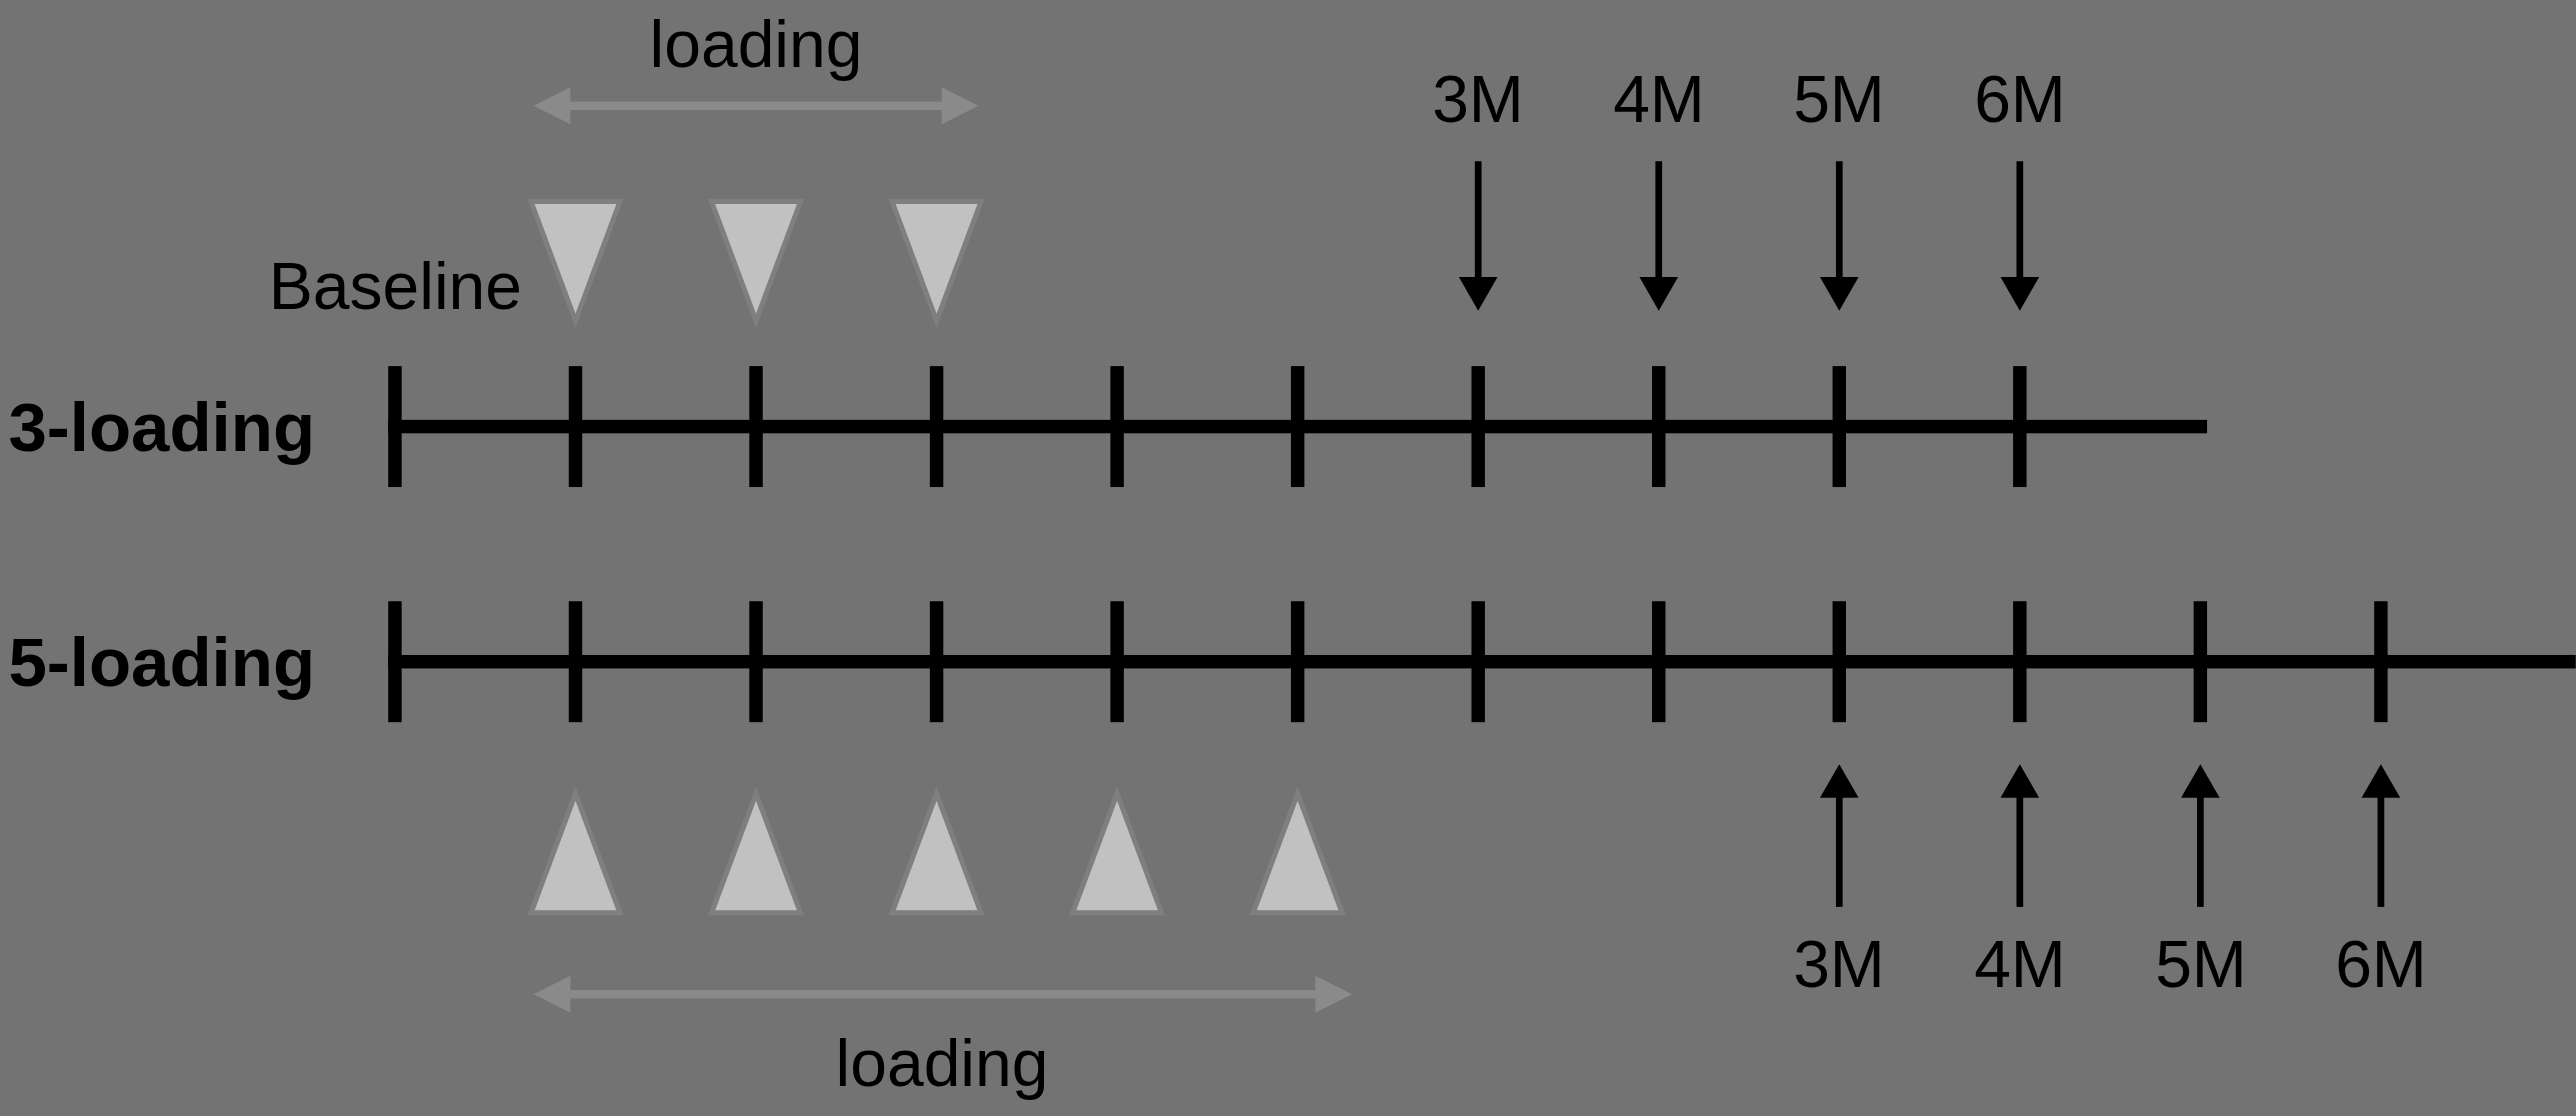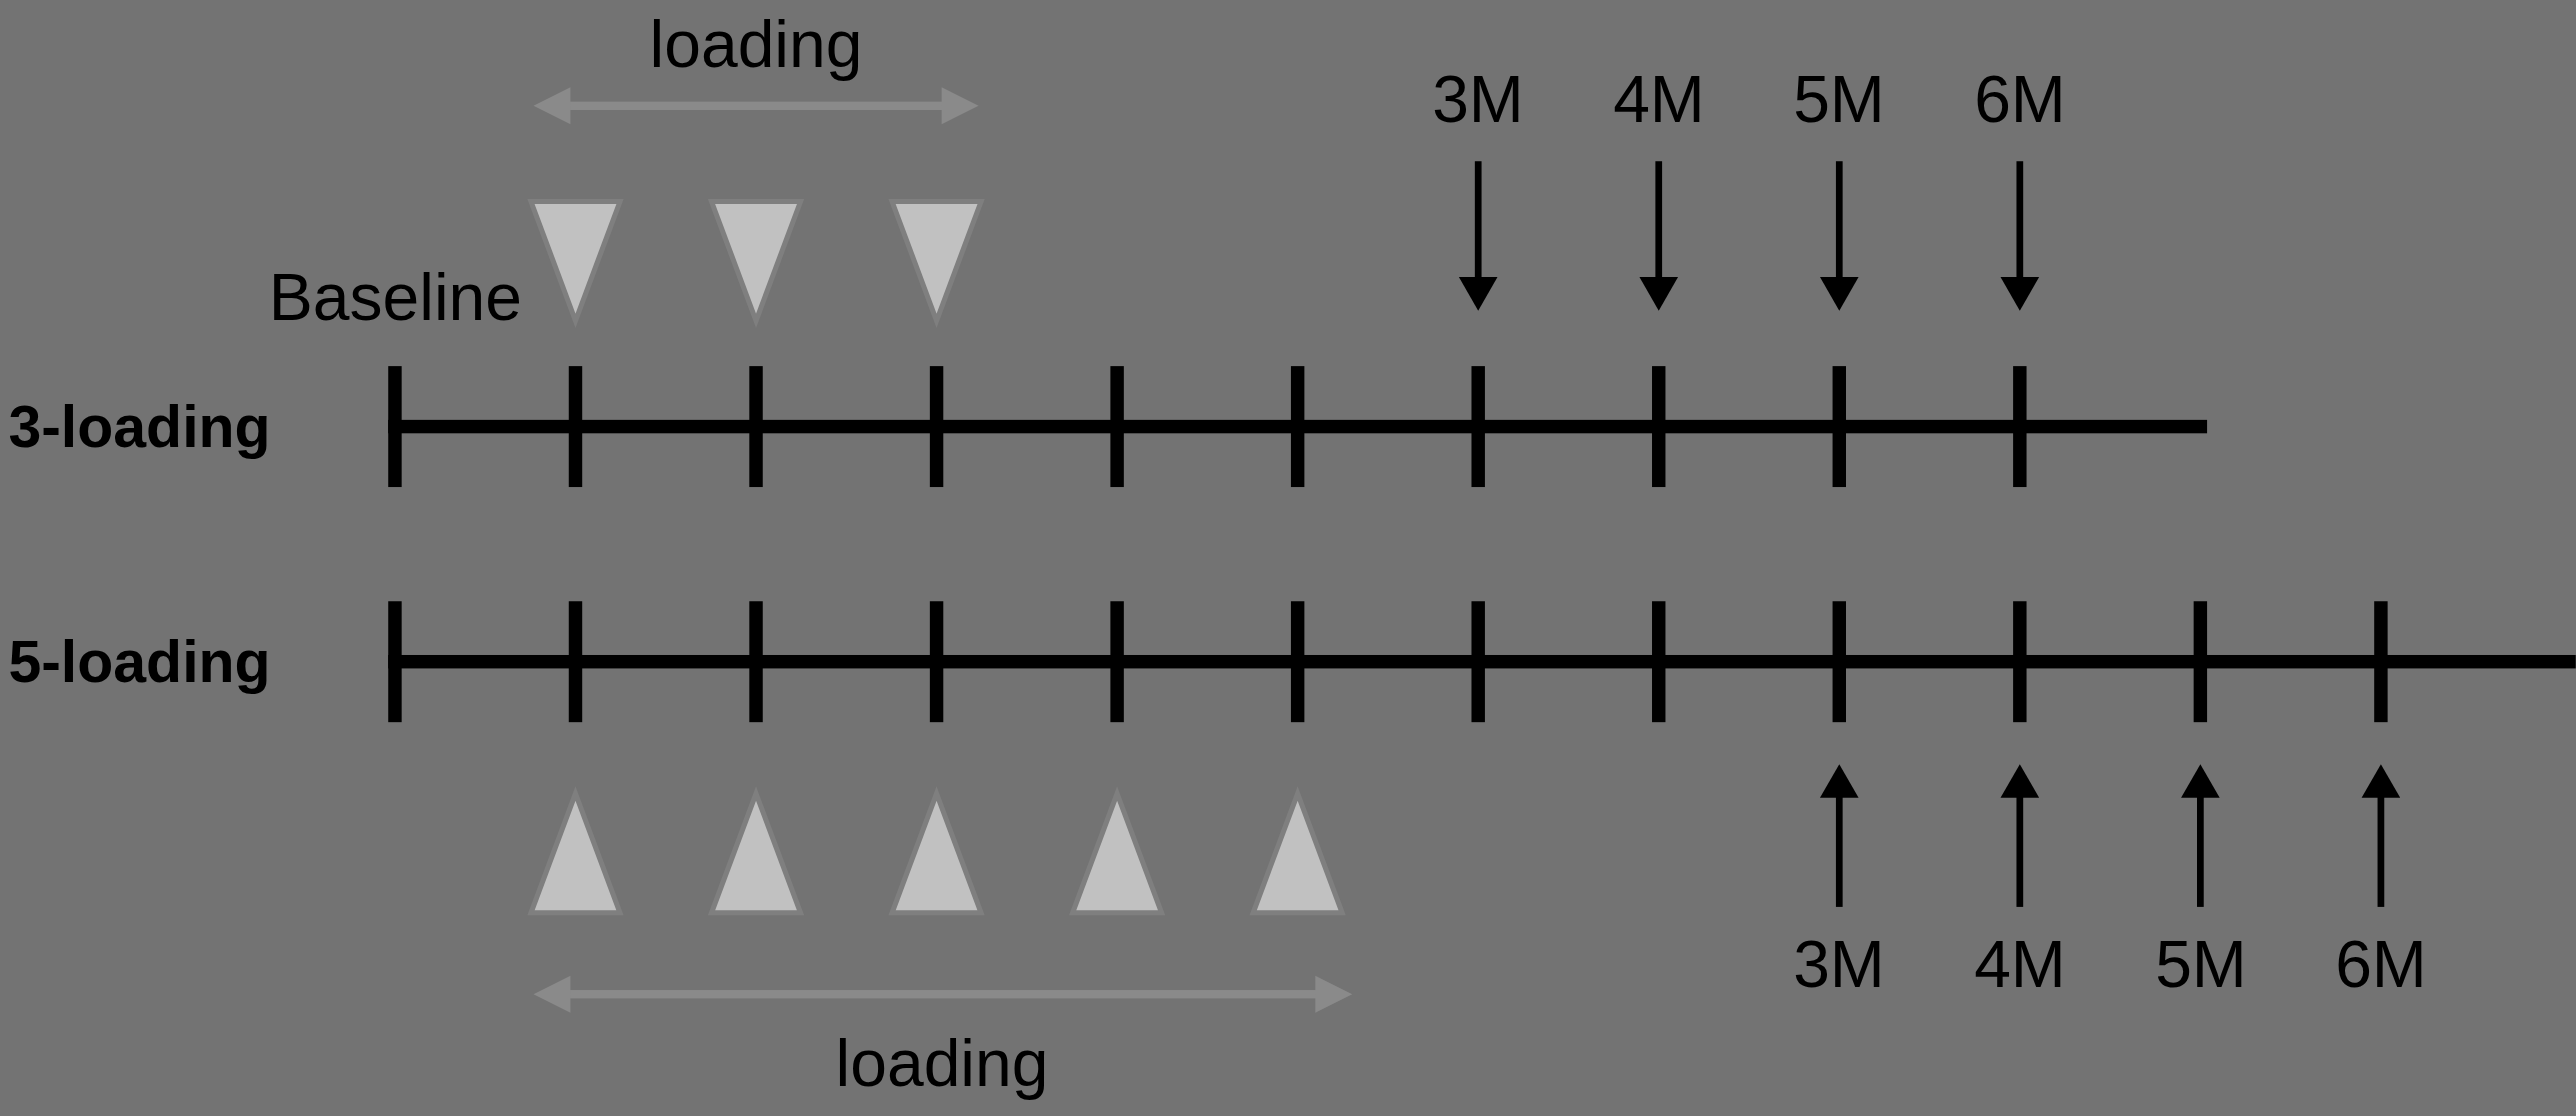--- a/index.html
+++ b/index.html
@@ -21,21 +21,21 @@
     position: absolute;
     color: #000000;
     font-size: 66px;
     line-height: 1;
     white-space: nowrap;
     transform: translate(-50%, -50%);
   }
   .lbl.align-right { transform: translate(-100%, -50%); }
   .lbl.row-label {
     font-weight: bold;
-    font-size: 59px;
+    font-size: 69px;
     transform: translate(0, -50%);
   }
 </style>
 </head>
 <body>
 
 <div class="canvas">
 
   <svg class="shapes" id="shapes" viewBox="0 0 3067 1329">
       <g>
@@ -97,21 +97,21 @@
       </g>
       <g>
         <rect x="669" y="1179" width="907" height="10" fill="#8a8a8a"></rect>
         <polygon points="635,1184 679,1162 679,1206" fill="#8a8a8a"></polygon>
         <polygon points="1610,1184 1566,1162 1566,1206" fill="#8a8a8a"></polygon>
       </g>
     </svg>
 
   <div class="lbl" style="left:756px; top:44px;">loading</div>
 
-  <div class="lbl align-right" style="left:522px; top:286px;margin-top:11px;">Baseline</div>
+  <div class="lbl align-right" style="left:522px; top:286px;">Baseline</div>
 
   <div class="lbl row-label" style="left:8.4px; top:427px;">3-loading</div>
 
   <div class="lbl row-label" style="left:8.4px; top:662px;">5-loading</div>
 
   <div class="lbl" style="left:1478px; top:99px;">3M</div>
   <div class="lbl" style="left:1659px; top:99px;">4M</div>
   <div class="lbl" style="left:1839px; top:99px;">5M</div>
   <div class="lbl" style="left:2020px; top:99px;">6M</div>
 

